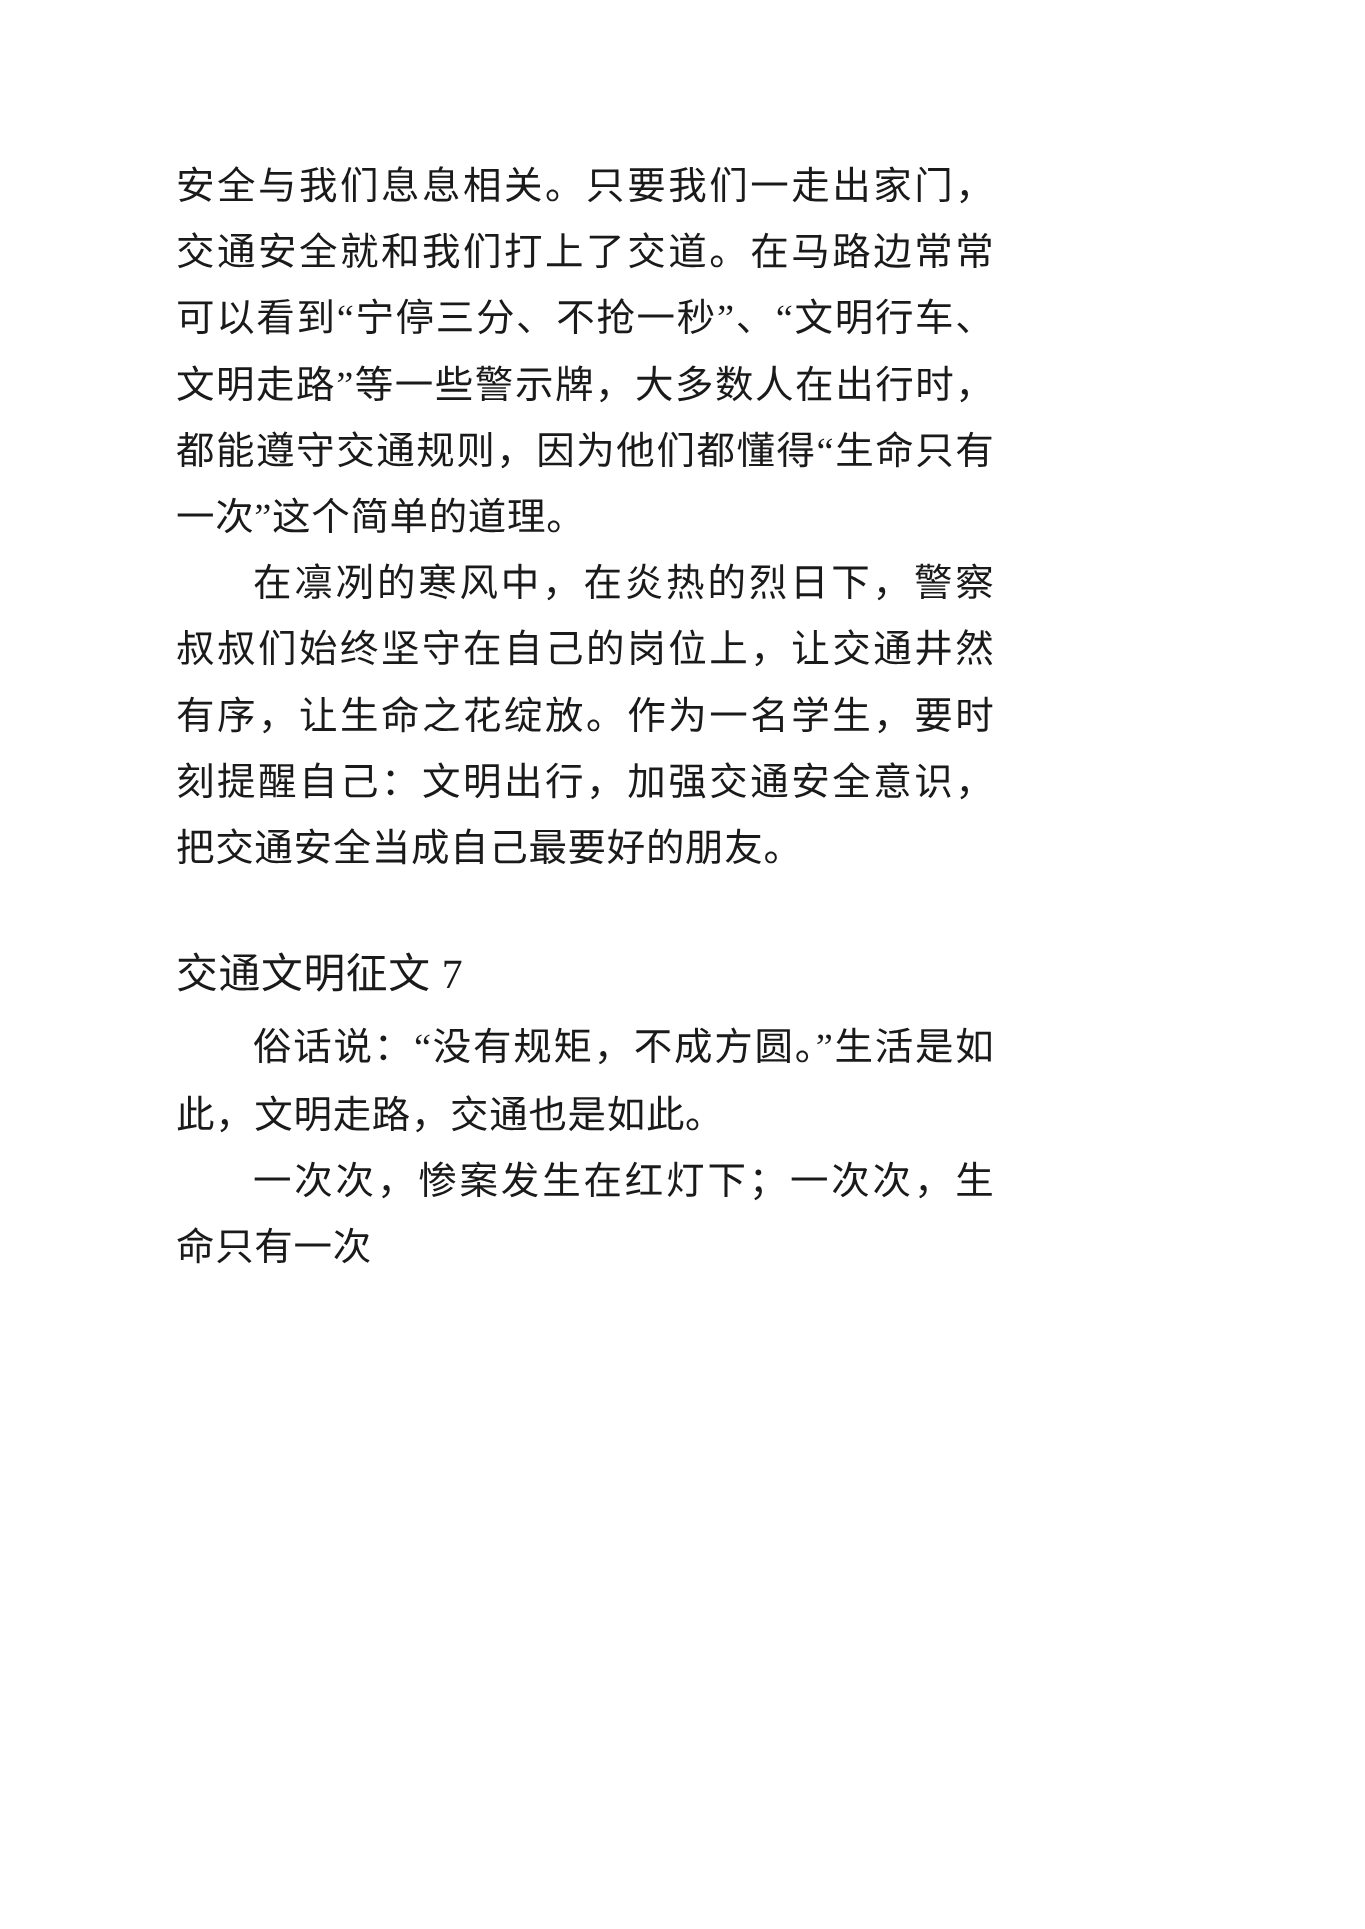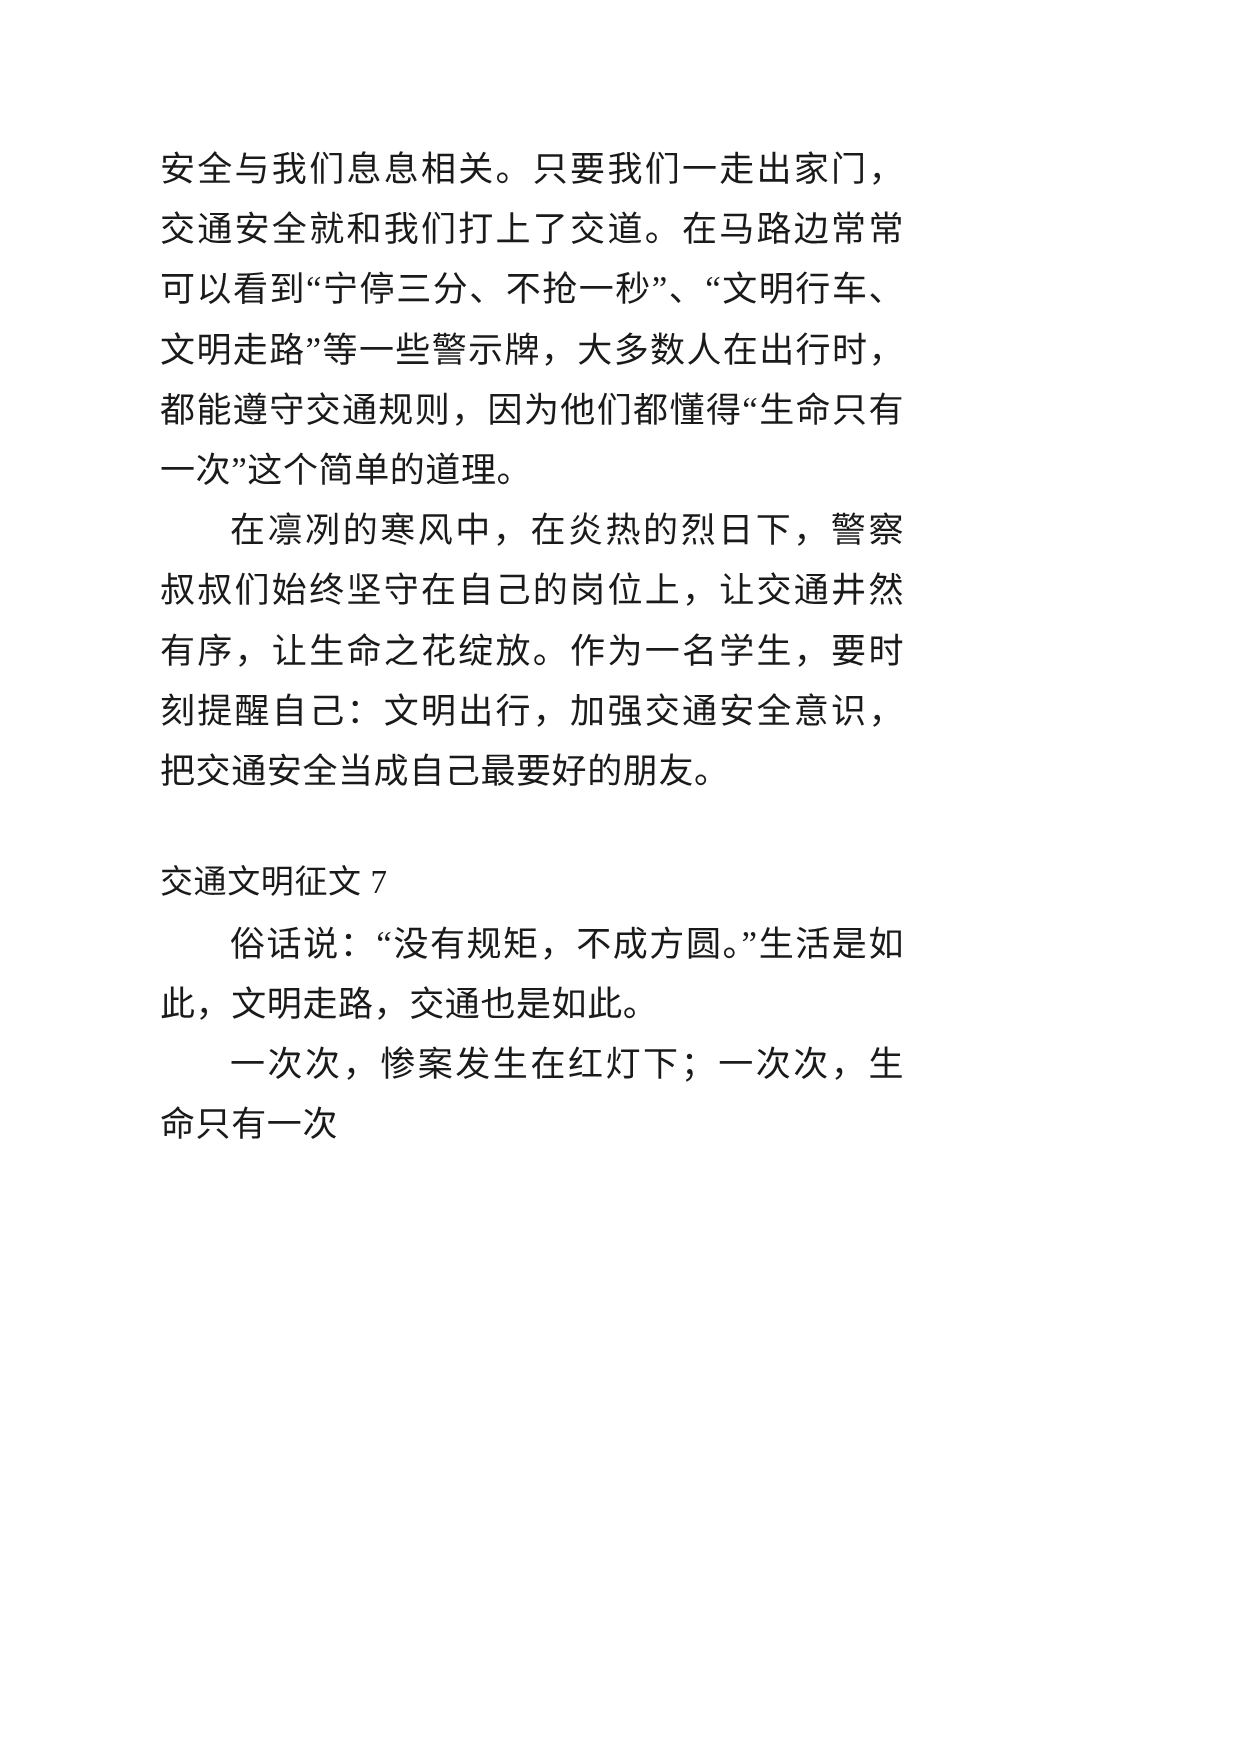--- a/index.html
+++ b/index.html
@@ -25,21 +25,21 @@
     text-align: justify;
     text-justify: inter-ideograph;
   }
   p {
     margin: 0 0 0 0;
   }
   p.indent {
     text-indent: 2em;
   }
   .heading {
-    font-size: 33px;
+    font-size: 38px;
     line-height: 1.72;
     margin-top: 52px;
     margin-bottom: 4px;
     letter-spacing: 0.6px;
   }
 </style>
 </head>
 <body>
 
 <div class="page">

